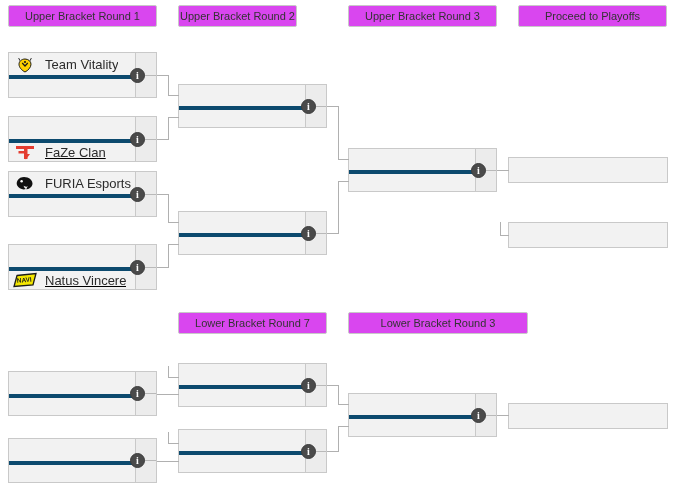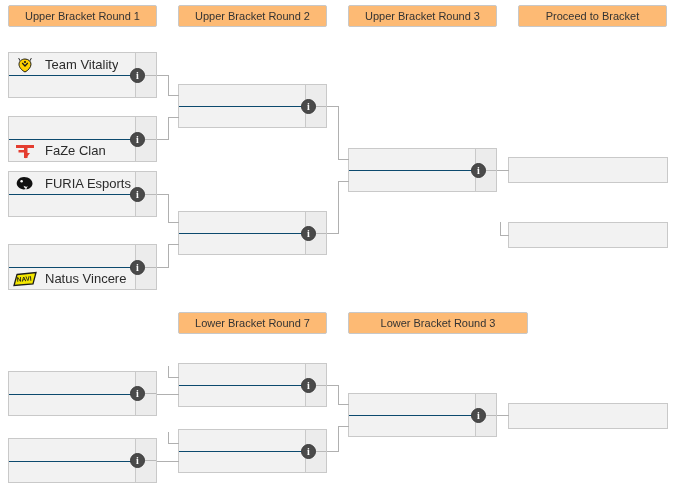--- a/index.html
+++ b/index.html
@@ -8,21 +8,21 @@
     background:#ffffff;
     font-family:"Liberation Sans","DejaVu Sans",sans-serif;
     overflow:hidden;
   }
   #bracket{position:relative;width:680px;height:490px;}
 
   
   .round-header{
     position:absolute;
     height:22px;
-    background:#fdba74;
+    background:#d946ef;
     border:1px solid #c8c8c8;
     border-radius:2px;
     display:flex;align-items:center;justify-content:center;
     font-size:11px;color:#333;
     box-sizing:border-box;
     white-space:nowrap;
   }
 
   
   .match{
@@ -39,21 +39,21 @@
   .match .row{
     flex:1 1 50%;
     display:flex;align-items:center;
     box-sizing:border-box;
     background:#f2f2f2;
     border-right:1px solid #c9c9c9;
     padding-left:4px;
     min-height:0;
     position:relative;
   }
-  .match .row + .row{border-top:1px solid #0c4a6e;}
+  .match .row + .row{border-top:4px solid #0c4a6e;text-decoration:underline;}
   .match .scorecol{
     position:absolute;right:0;top:0;bottom:0;width:20px;
     background:#ececec;
     box-sizing:border-box;
     display:flex;flex-direction:column;
   }
   .match .scorecell{flex:1 1 50%;min-height:0;}
   .match .scorecell + .scorecell{border-top:1px solid #b9b9b9;}
 
   
@@ -96,28 +96,28 @@
   .lg-svg{display:block;}
 </style>
 </head>
 <body>
 
 <div id="bracket">
 
   <div class="round-header" style="left:8px;top:5px;width:149px;">
     <span>Upper Bracket Round 1</span>
   </div>
-  <div class="round-header" style="left:178px;top:5px;width:149px;">
+  <div class="round-header" style="left:178px;top:5px;width:119px;">
     <span>Upper Bracket Round 2</span>
   </div>
   <div class="round-header" style="left:348px;top:5px;width:149px;">
     <span>Upper Bracket Round 3</span>
   </div>
   <div class="round-header" style="left:518px;top:5px;width:149px;">
-    <span>Proceed to Bracket</span>
+    <span>Proceed to Playoffs</span>
   </div>
   <div class="round-header" style="left:178px;top:312px;width:149px;">
     <span>Lower Bracket Round 7</span>
   </div>
   <div class="round-header" style="left:348px;top:312px;width:180px;">
     <span>Lower Bracket Round 3</span>
   </div>
 
   <div class="conn h" style="left:157px;top:75px;width:12px;"></div>
   <div class="conn v" style="left:168px;top:75px;height:21px;"></div>

